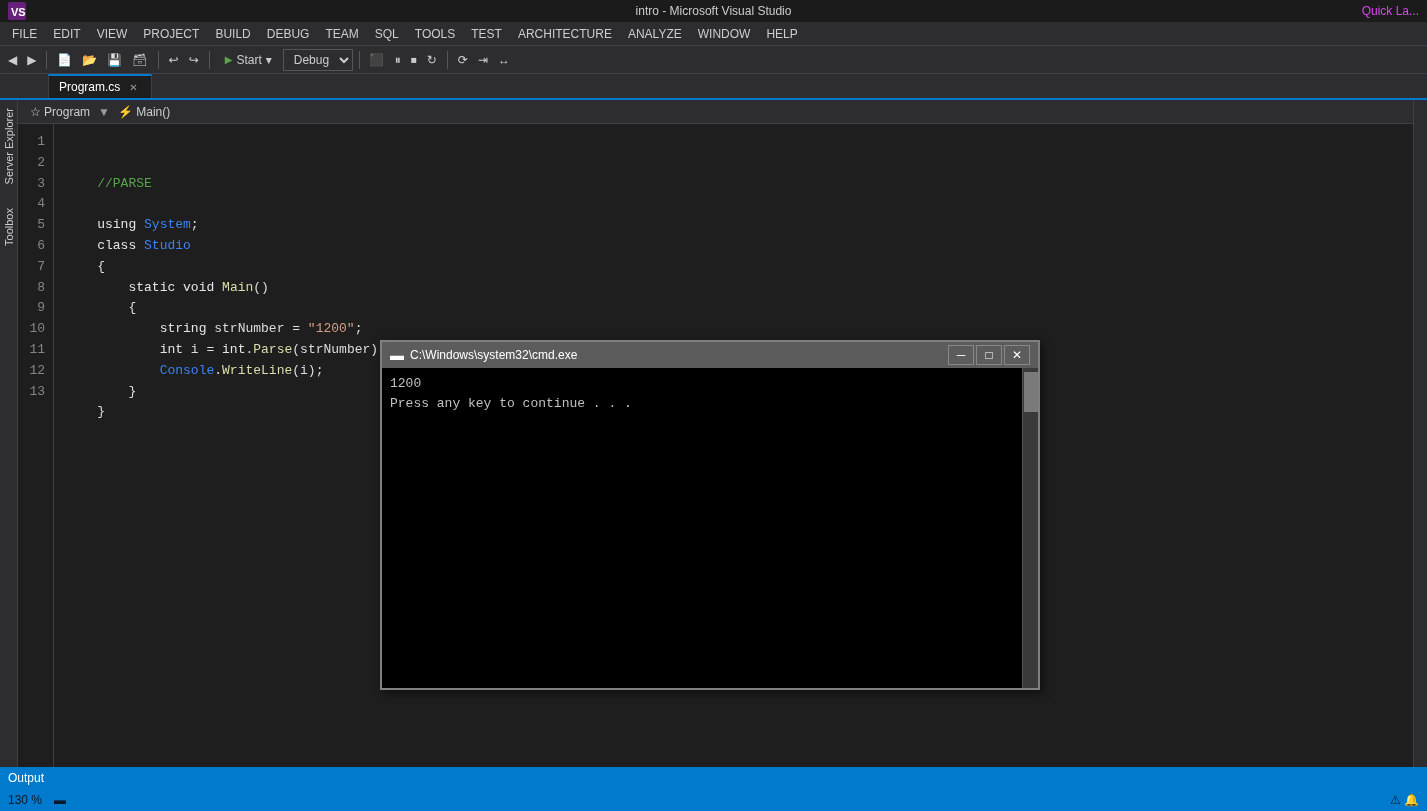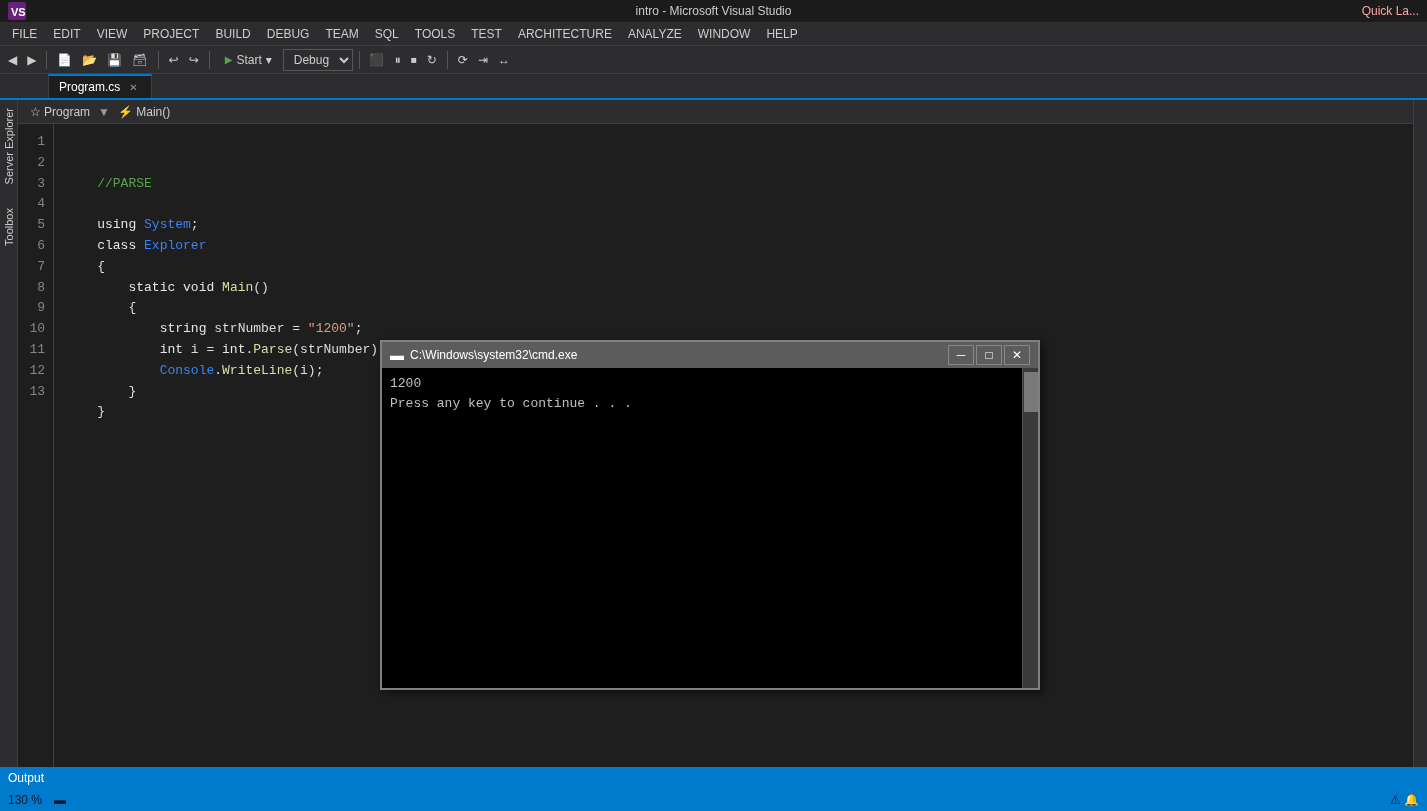--- a/index.html
+++ b/index.html
@@ -32,21 +32,21 @@
     #title-bar .title-text {
       flex: 1;
       text-align: center;
       position: absolute;
       left: 0; right: 0;
       pointer-events: none;
     }
     #title-bar .quick-launch {
       margin-left: auto;
       font-size: 12px;
-      color: #fca5a5;
+      color: #d946ef;
     }
 
     
     #menu-bar {
       background: #2d2d30;
       height: 24px;
       display: flex;
       align-items: center;
       padding: 0 4px;
       font-family: 'Segoe UI', sans-serif;
@@ -448,21 +448,21 @@
         <div>10</div>
         <div>11</div>
         <div>12</div>
         <div>13</div>
       </div>
       <div id="code-lines">
 <span class="plain"></span>
 <span class="cmt">    //PARSE</span>
 <span class="plain"></span>
 <span class="plain">    </span><span class="kw">using</span><span class="plain"> </span><span class="kw2">System</span><span class="plain">;</span>
-<span class="plain">    </span><span class="kw">class</span><span class="plain"> </span><span class="kw2">Explorer</span>
+<span class="plain">    </span><span class="kw">class</span><span class="plain"> </span><span class="kw2">Studio</span>
 <span class="plain">    </span><span class="punc">{</span>
 <span class="plain">        </span><span class="kw">static</span><span class="plain"> </span><span class="kw">void</span><span class="plain"> </span><span class="method">Main</span><span class="plain">()</span>
 <span class="plain">        </span><span class="punc">{</span>
 <span class="plain">            </span><span class="kw">string</span><span class="plain"> strNumber = </span><span class="str">"1200"</span><span class="plain">;</span>
 <span class="plain">            </span><span class="kw">int</span><span class="plain"> i = </span><span class="kw">int</span><span class="plain">.</span><span class="method">Parse</span><span class="plain">(strNumber);</span>
 <span class="plain">            </span><span class="kw2">Console</span><span class="plain">.</span><span class="method">WriteLine</span><span class="plain">(i);</span>
 <span class="plain">        </span><span class="punc">}</span>
 <span class="plain">    </span><span class="punc">}</span>
       </div>
     </div>

